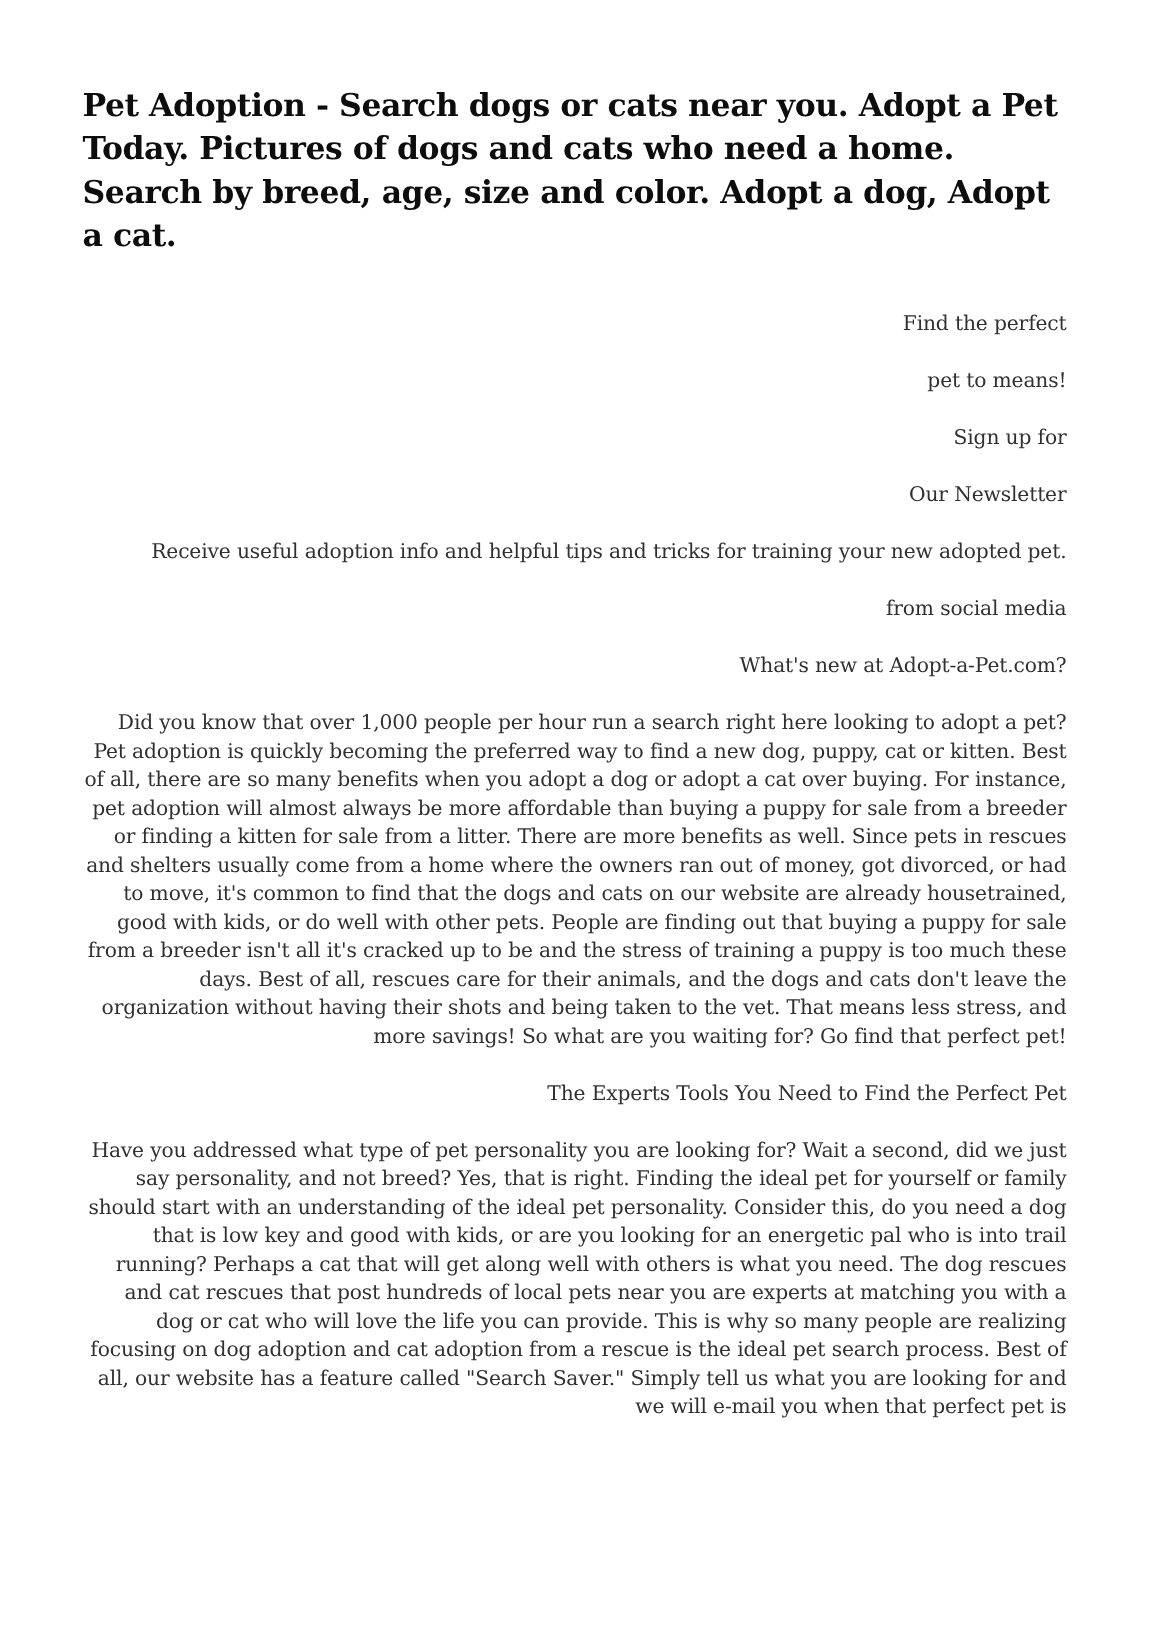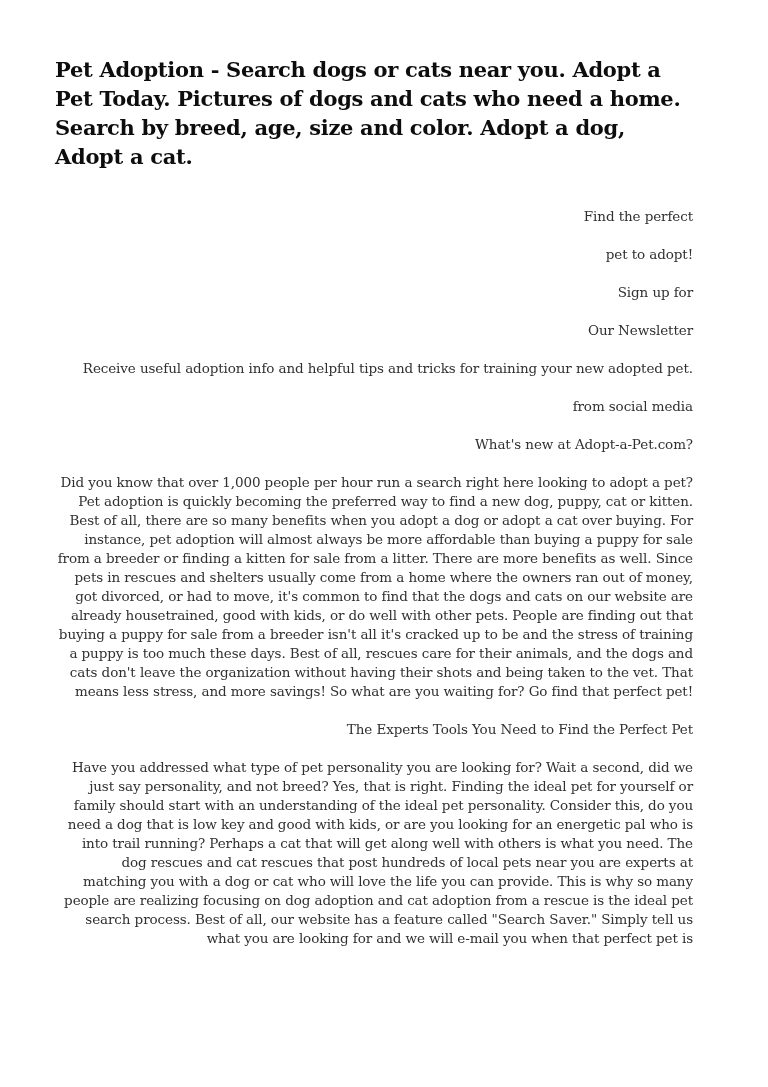--- a/index.html
+++ b/index.html
@@ -11,21 +11,21 @@
     width: 768px;
     height: 1087px;
     overflow: hidden;
     font-family: "DejaVu Serif", "Liberation Serif", serif;
   }
   .page {
     box-sizing: border-box;
     width: 768px;
     height: 1087px;
     background: #ffffff;
-    padding: 55px 75px 0 55px;
+    padding: 55px 57px 0 55px;
   }
   .doc-title {
     margin: 0 0 36px 0;
     font-size: 21px;
     font-weight: bold;
     line-height: 29px;
     letter-spacing: -0.3px;
     color: #0d0d0d;
     font-family: "DejaVu Serif", "Liberation Serif", serif;
   }
@@ -42,21 +42,21 @@
     margin-top: 0;
   }
 </style>
 </head>
 <body>
 
 <div class="page">
   <h1 class="doc-title">Pet Adoption - Search dogs or cats near you. Adopt a Pet Today. Pictures of dogs and cats who need a home. Search by breed, age, size and color. Adopt a dog, Adopt a cat.</h1>
 
   <p class="para">Find the perfect</p>
-  <p class="para">pet to adopt!</p>
+  <p class="para">pet to means!</p>
   <p class="para">Sign up for</p>
   <p class="para">Our Newsletter</p>
   <p class="para">Receive useful adoption info and helpful tips and tricks for training your new adopted pet.</p>
   <p class="para">from social media</p>
   <p class="para">What's new at Adopt-a-Pet.com?</p>
   <p class="para">Did you know that over 1,000 people per hour run a search right here looking to adopt a pet? Pet adoption is quickly becoming the preferred way to find a new dog, puppy, cat or kitten. Best of all, there are so many benefits when you adopt a dog or adopt a cat over buying. For instance, pet adoption will almost always be more affordable than buying a puppy for sale from a breeder or finding a kitten for sale from a litter. There are more benefits as well. Since pets in rescues and shelters usually come from a home where the owners ran out of money, got divorced, or had to move, it's common to find that the dogs and cats on our website are already housetrained, good with kids, or do well with other pets. People are finding out that buying a puppy for sale from a breeder isn't all it's cracked up to be and the stress of training a puppy is too much these days. Best of all, rescues care for their animals, and the dogs and cats don't leave the organization without having their shots and being taken to the vet. That means less stress, and more savings! So what are you waiting for? Go find that perfect pet!</p>
   <p class="para">The Experts Tools You Need to Find the Perfect Pet</p>
   <p class="para">Have you addressed what type of pet personality you are looking for? Wait a second, did we just say personality, and not breed? Yes, that is right. Finding the ideal pet for yourself or family should start with an understanding of the ideal pet personality. Consider this, do you need a dog that is low key and good with kids, or are you looking for an energetic pal who is into trail running? Perhaps a cat that will get along well with others is what you need. The dog rescues and cat rescues that post hundreds of local pets near you are experts at matching you with a dog or cat who will love the life you can provide. This is why so many people are realizing focusing on dog adoption and cat adoption from a rescue is the ideal pet search process. Best of all, our website has a feature called "Search Saver." Simply tell us what you are looking for and we will e-mail you when that perfect pet is</p>
 </div>
 

